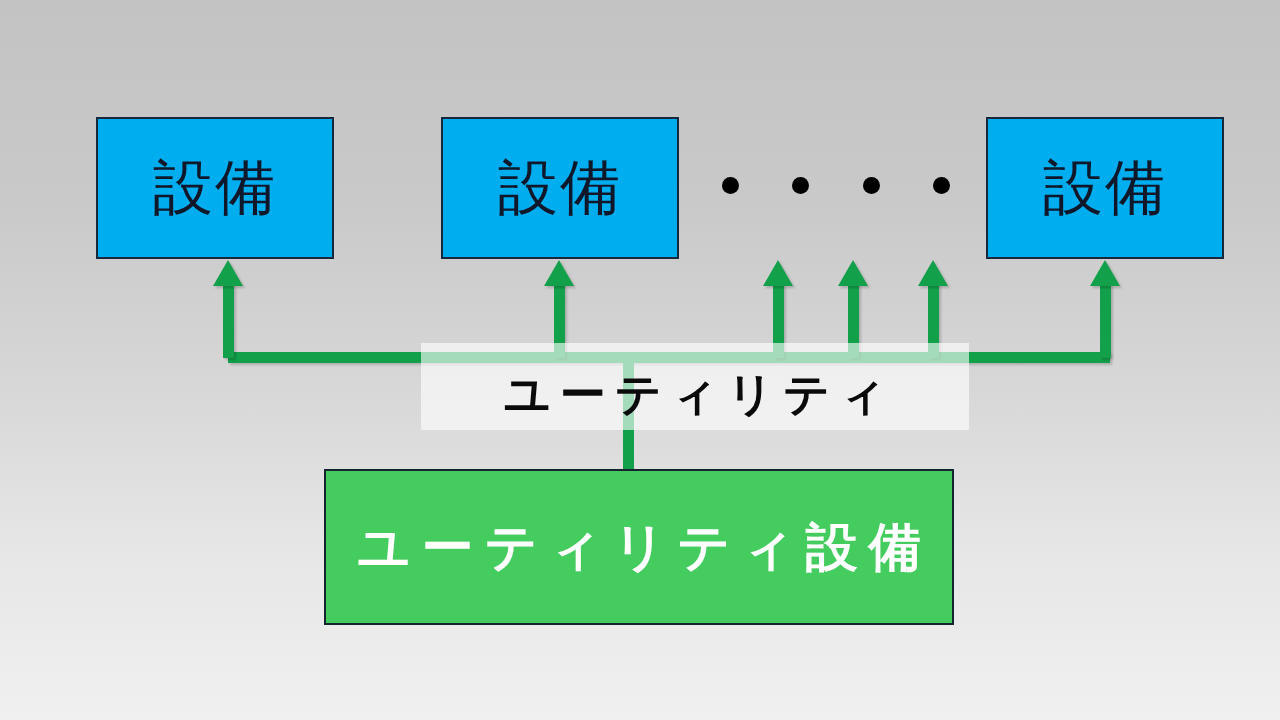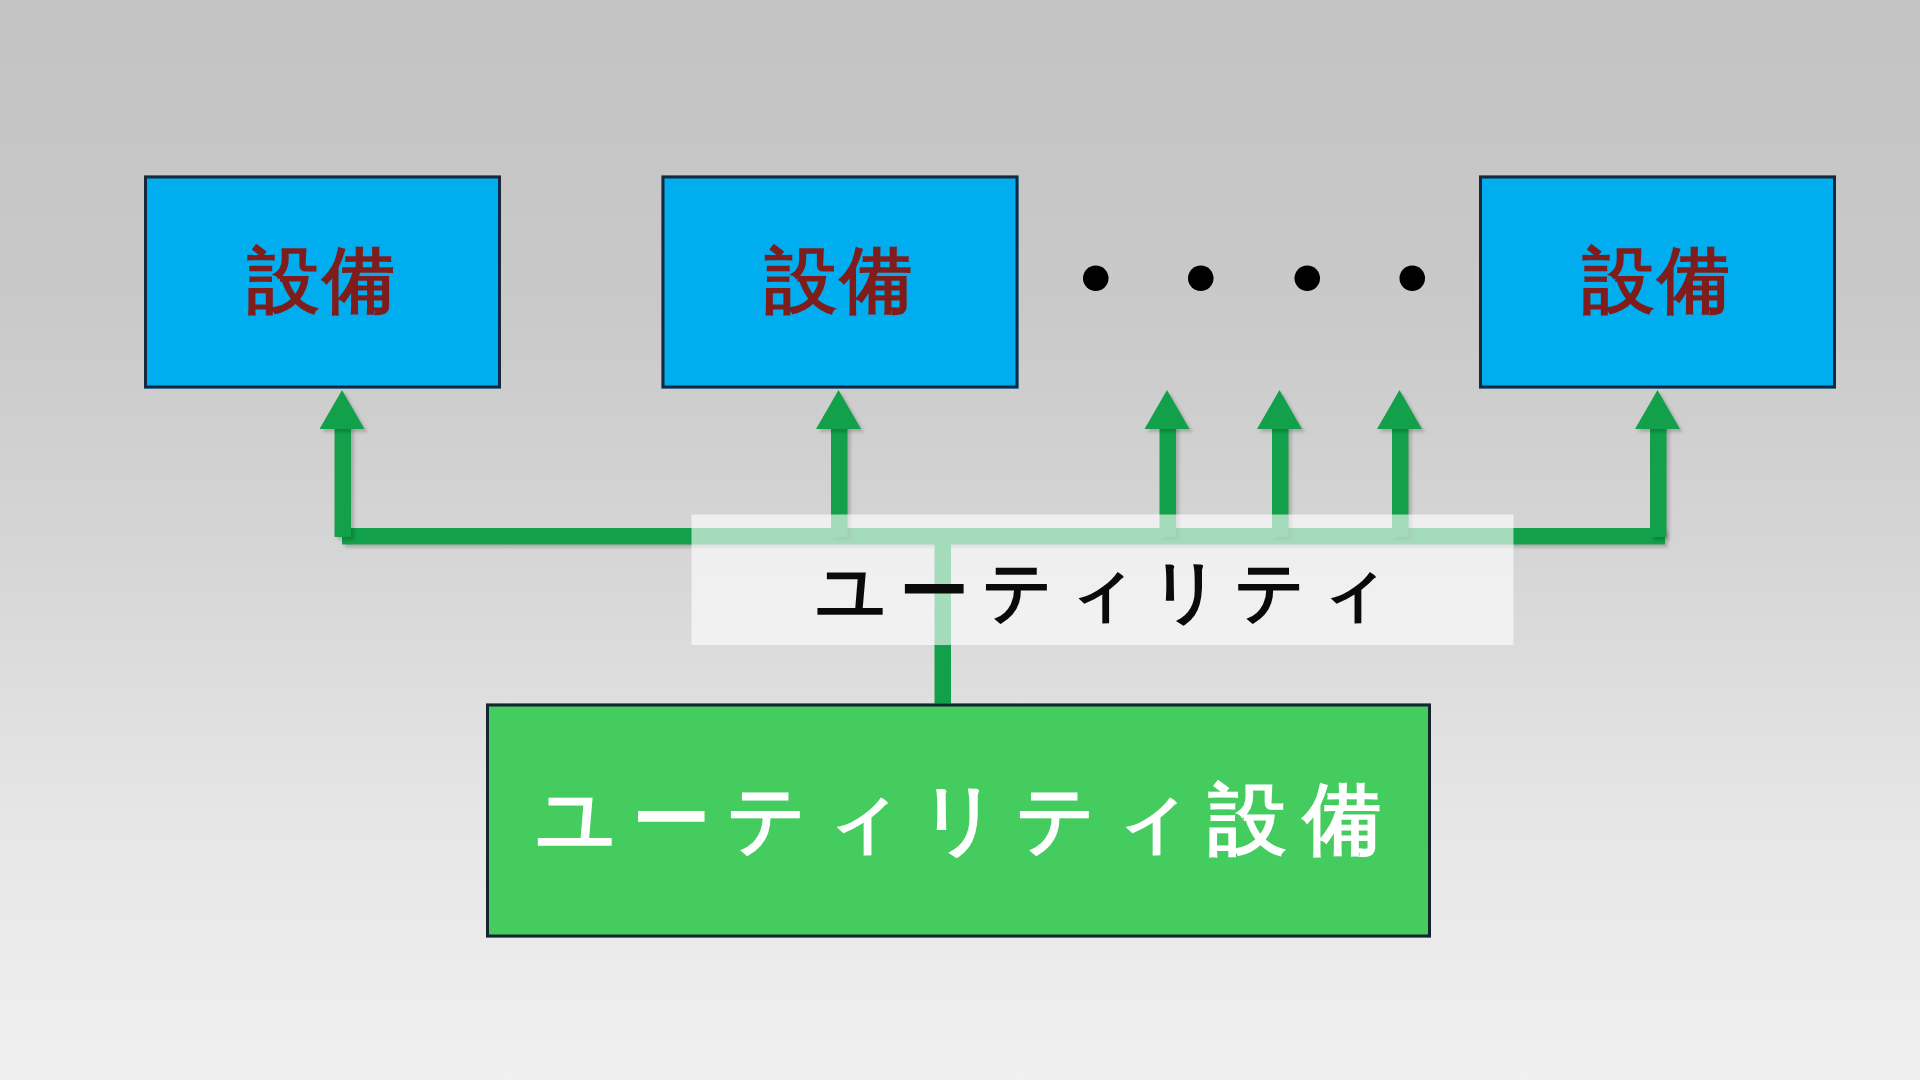--- a/index.html
+++ b/index.html
@@ -24,23 +24,23 @@
   .equip-box {
     position: absolute;
     box-sizing: border-box;
     background: #00ADEE;
     border: 2px solid #18283c;
     display: flex;
     align-items: center;
     justify-content: center;
   }
   .equip-box .equip-label {
-    color: #7f1d1d;
-    font-size: 48px;
-    font-weight: 700;
+    color: #0f172a;
+    font-size: 60px;
+    font-weight: 400;
     letter-spacing: 2px;
     line-height: 1;
     white-space: nowrap;
   }
 
   
   #utility-box {
     position: absolute;
     left: 324px;
     top: 469px;
@@ -122,21 +122,20 @@
     position: absolute;
     left: 421px;
     top: 343px;
     width: 548px;
     height: 87px;
     background: rgba(255,255,255,0.62);
     display: flex;
     align-items: center;
     justify-content: center;
     z-index: 5;
-    margin-left: 40px;
   }
   #utility-bus-label .bus-label-text {
     color: #0a0a0a;
     font-size: 46px;
     font-weight: 700;
     letter-spacing: 9px;
     text-indent: 9px;
     line-height: 1;
     white-space: nowrap;
     margin-top: 14px;

